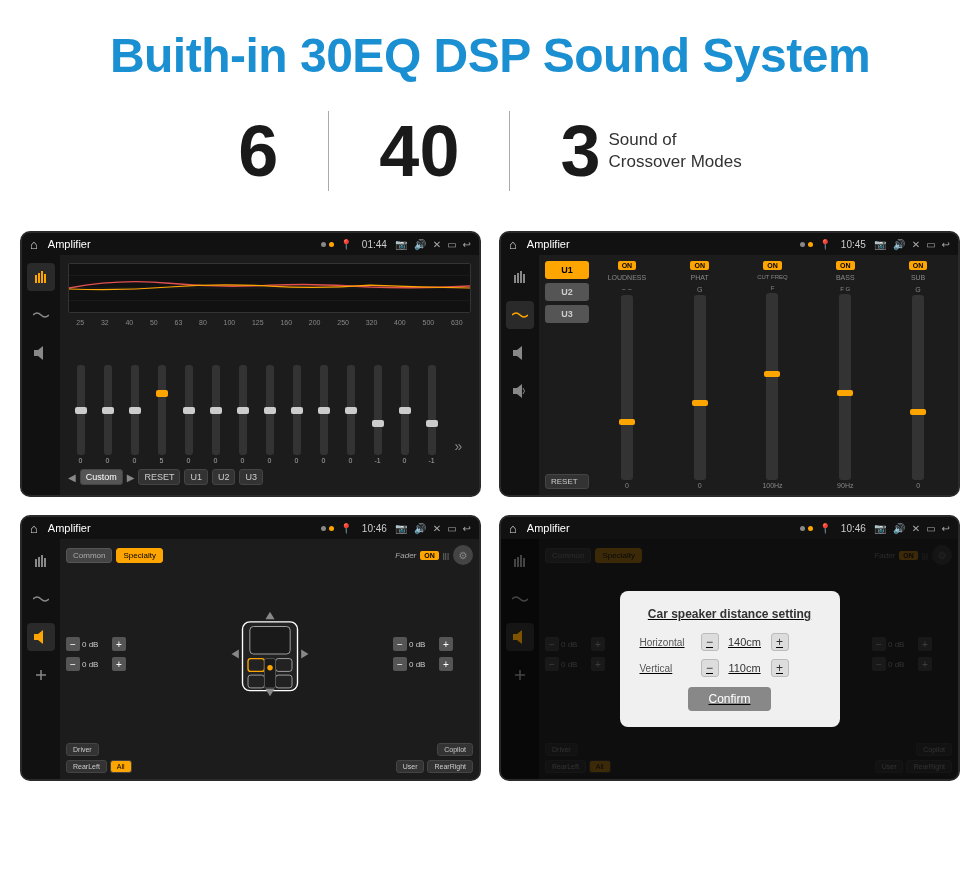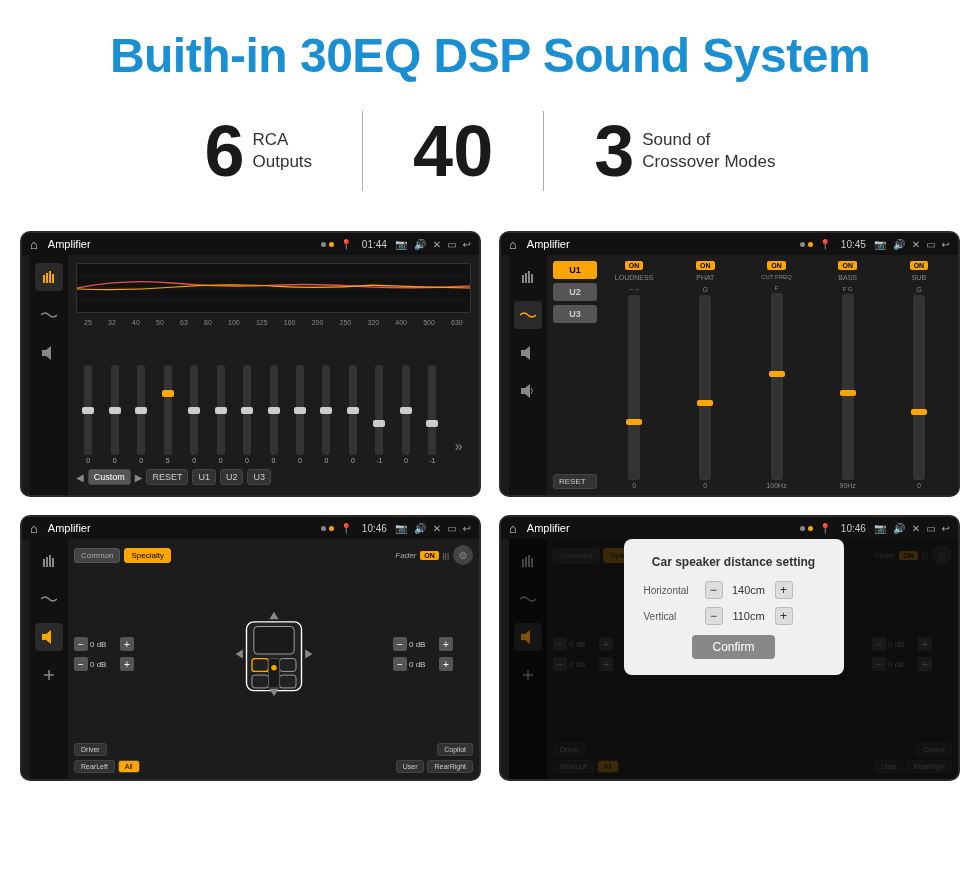--- a/index.html
+++ b/index.html
@@ -108,21 +108,20 @@
     .status-icon-small {
       font-size: 10px;
       color: #aaa;
     }
 
     
     .screen-content {
       background: #1c1c1c;
       display: flex;
       height: 240px;
-      margin-left: 8px;
     }
 
     
     .left-sidebar {
       width: 38px;
       background: #111;
       display: flex;
       flex-direction: column;
       align-items: center;
       padding: 8px 0;
@@ -245,22 +244,23 @@
       color: #aaa;
       margin-bottom: 3px;
     }
 
     
     .dialog-overlay {
       position: absolute;
       top: 0; left: 0; right: 0; bottom: 0;
       background: rgba(0,0,0,0.5);
       display: flex;
-      align-items: flex-start;
+      align-items: center;
       justify-content: center;
+      text-decoration: underline;
     }
     .dialog-box {
       background: #f0f0f0;
       border-radius: 8px;
       padding: 16px 20px;
       min-width: 220px;
     }
     .dialog-title {
       font-size: 12px;
       font-weight: bold;
@@ -397,24 +397,20 @@
     }
   </style>
 </head>
 <body>
 
 <h1 class="main-title">Buith-in 30EQ DSP Sound System</h1>
 
 <div class="stats-row">
   <div class="stat-item">
     <span class="stat-number">6</span>
-    <span class="stat-text">
-      <span>RCA</span><br>
-      <span>Outputs</span>
-    </span>
   </div>
   <div class="stat-divider"></div>
   <div class="stat-item">
     <span class="stat-number">40</span>
   </div>
   <div class="stat-divider"></div>
   <div class="stat-item">
     <span class="stat-number">3</span>
     <span class="stat-text">
       <span>Sound of</span><br>

